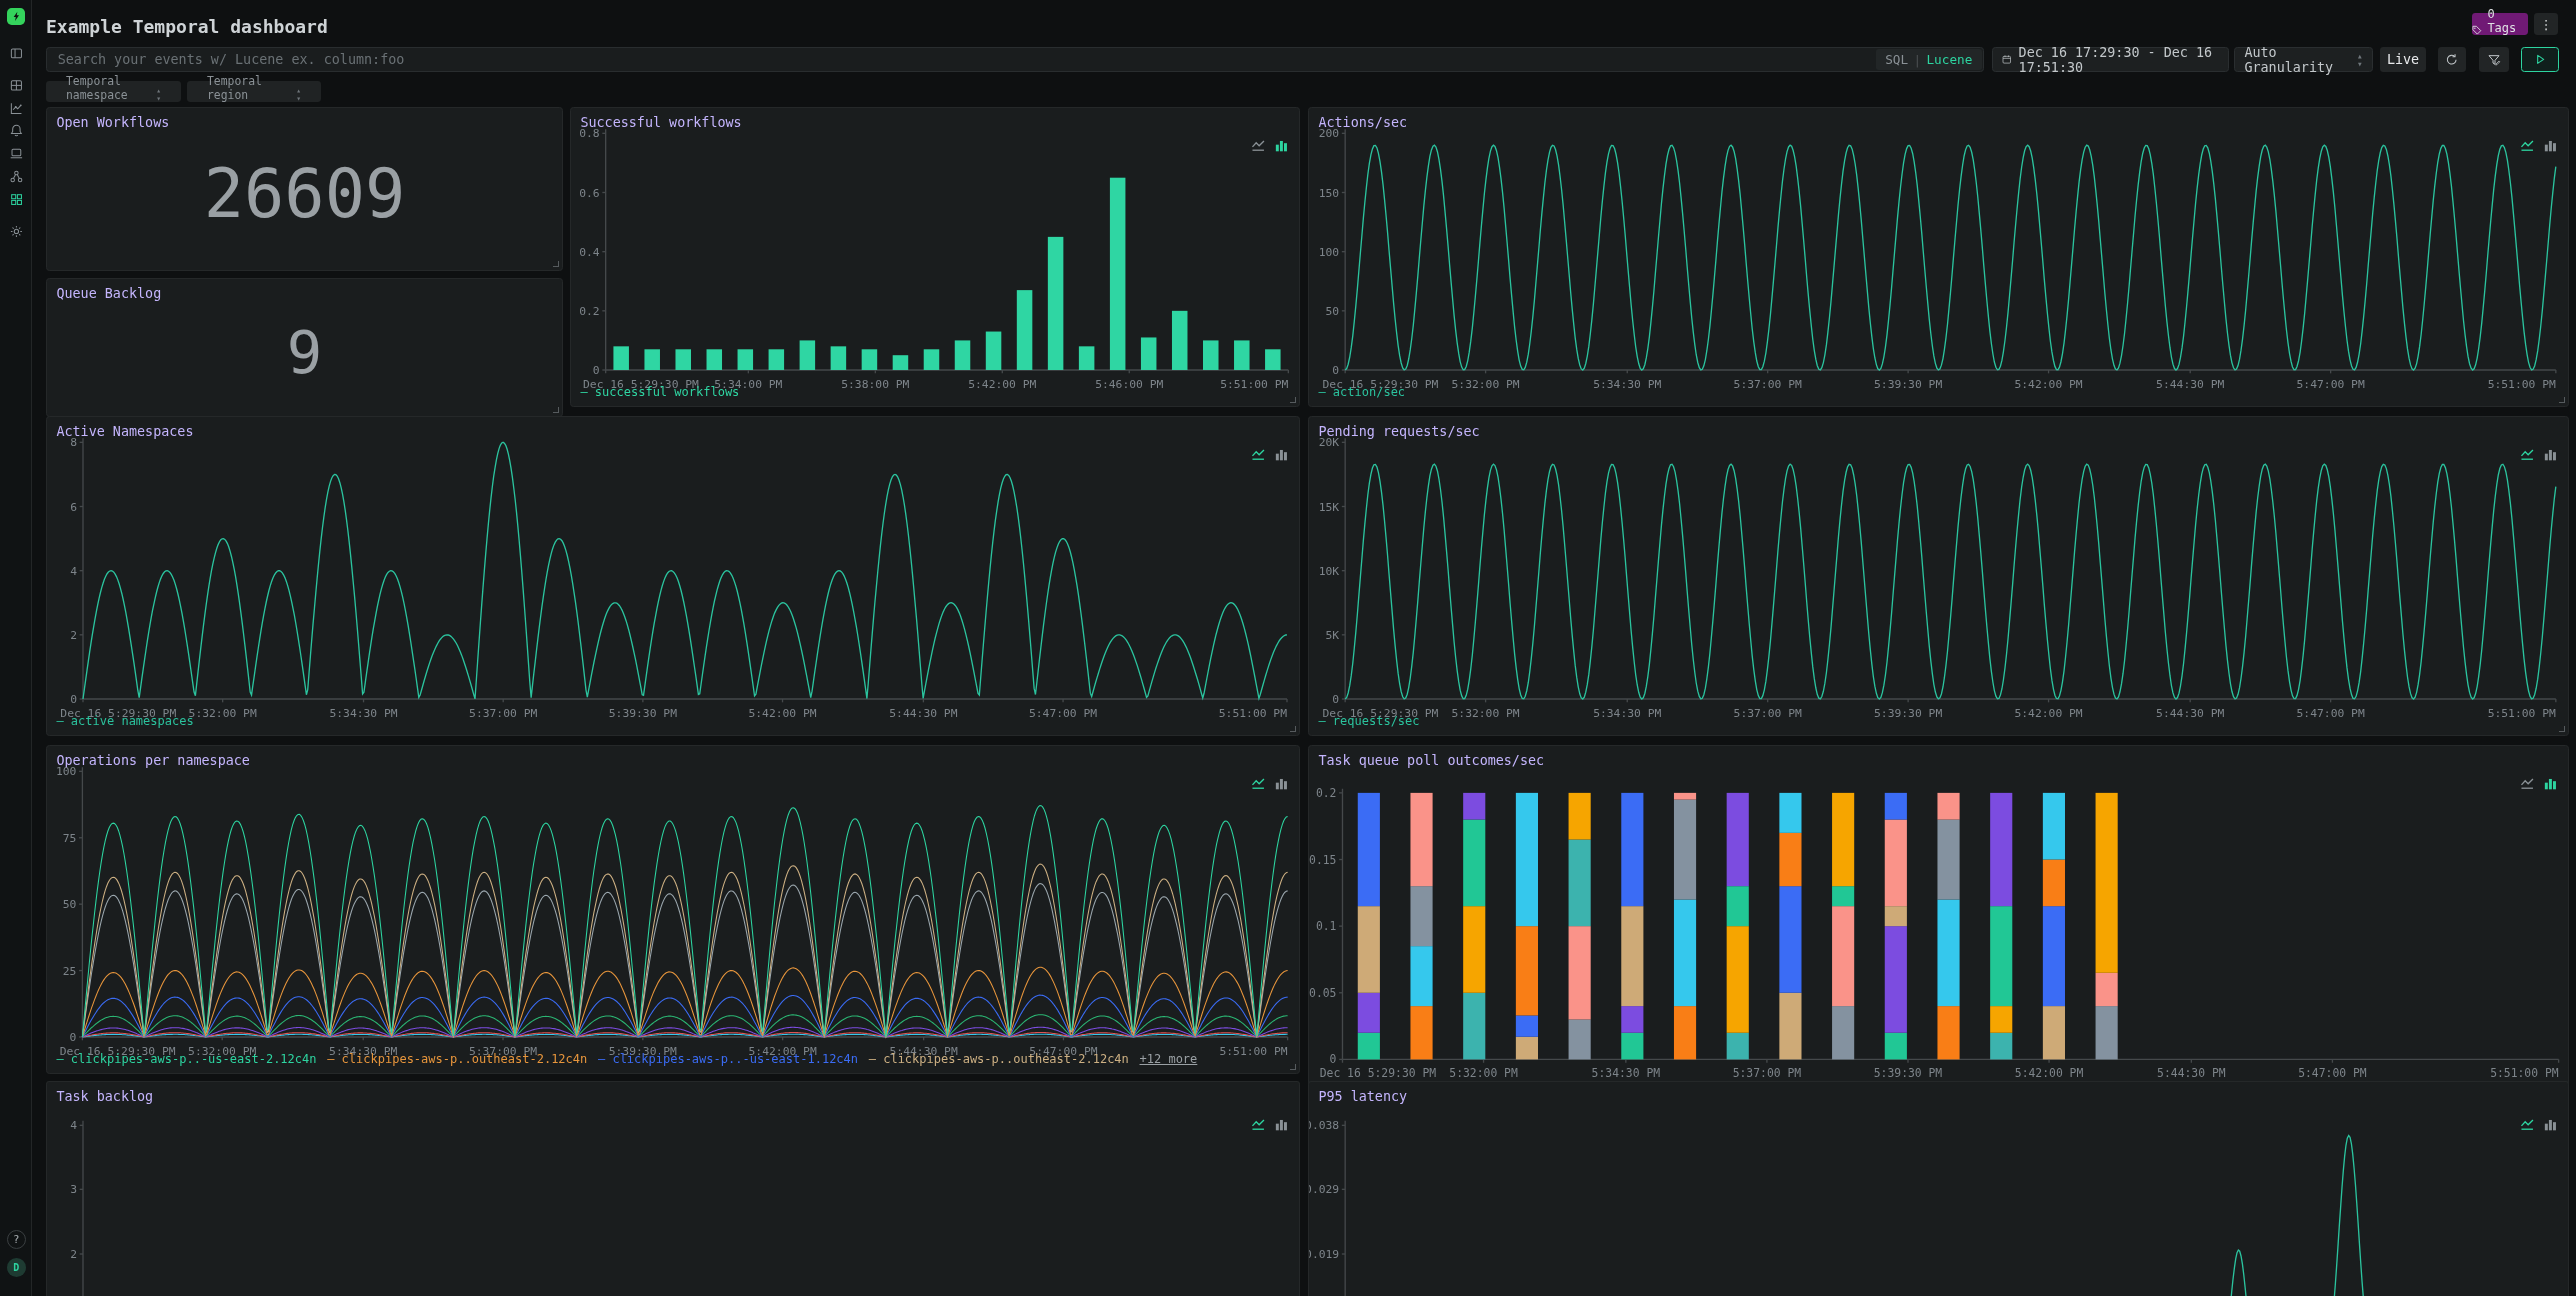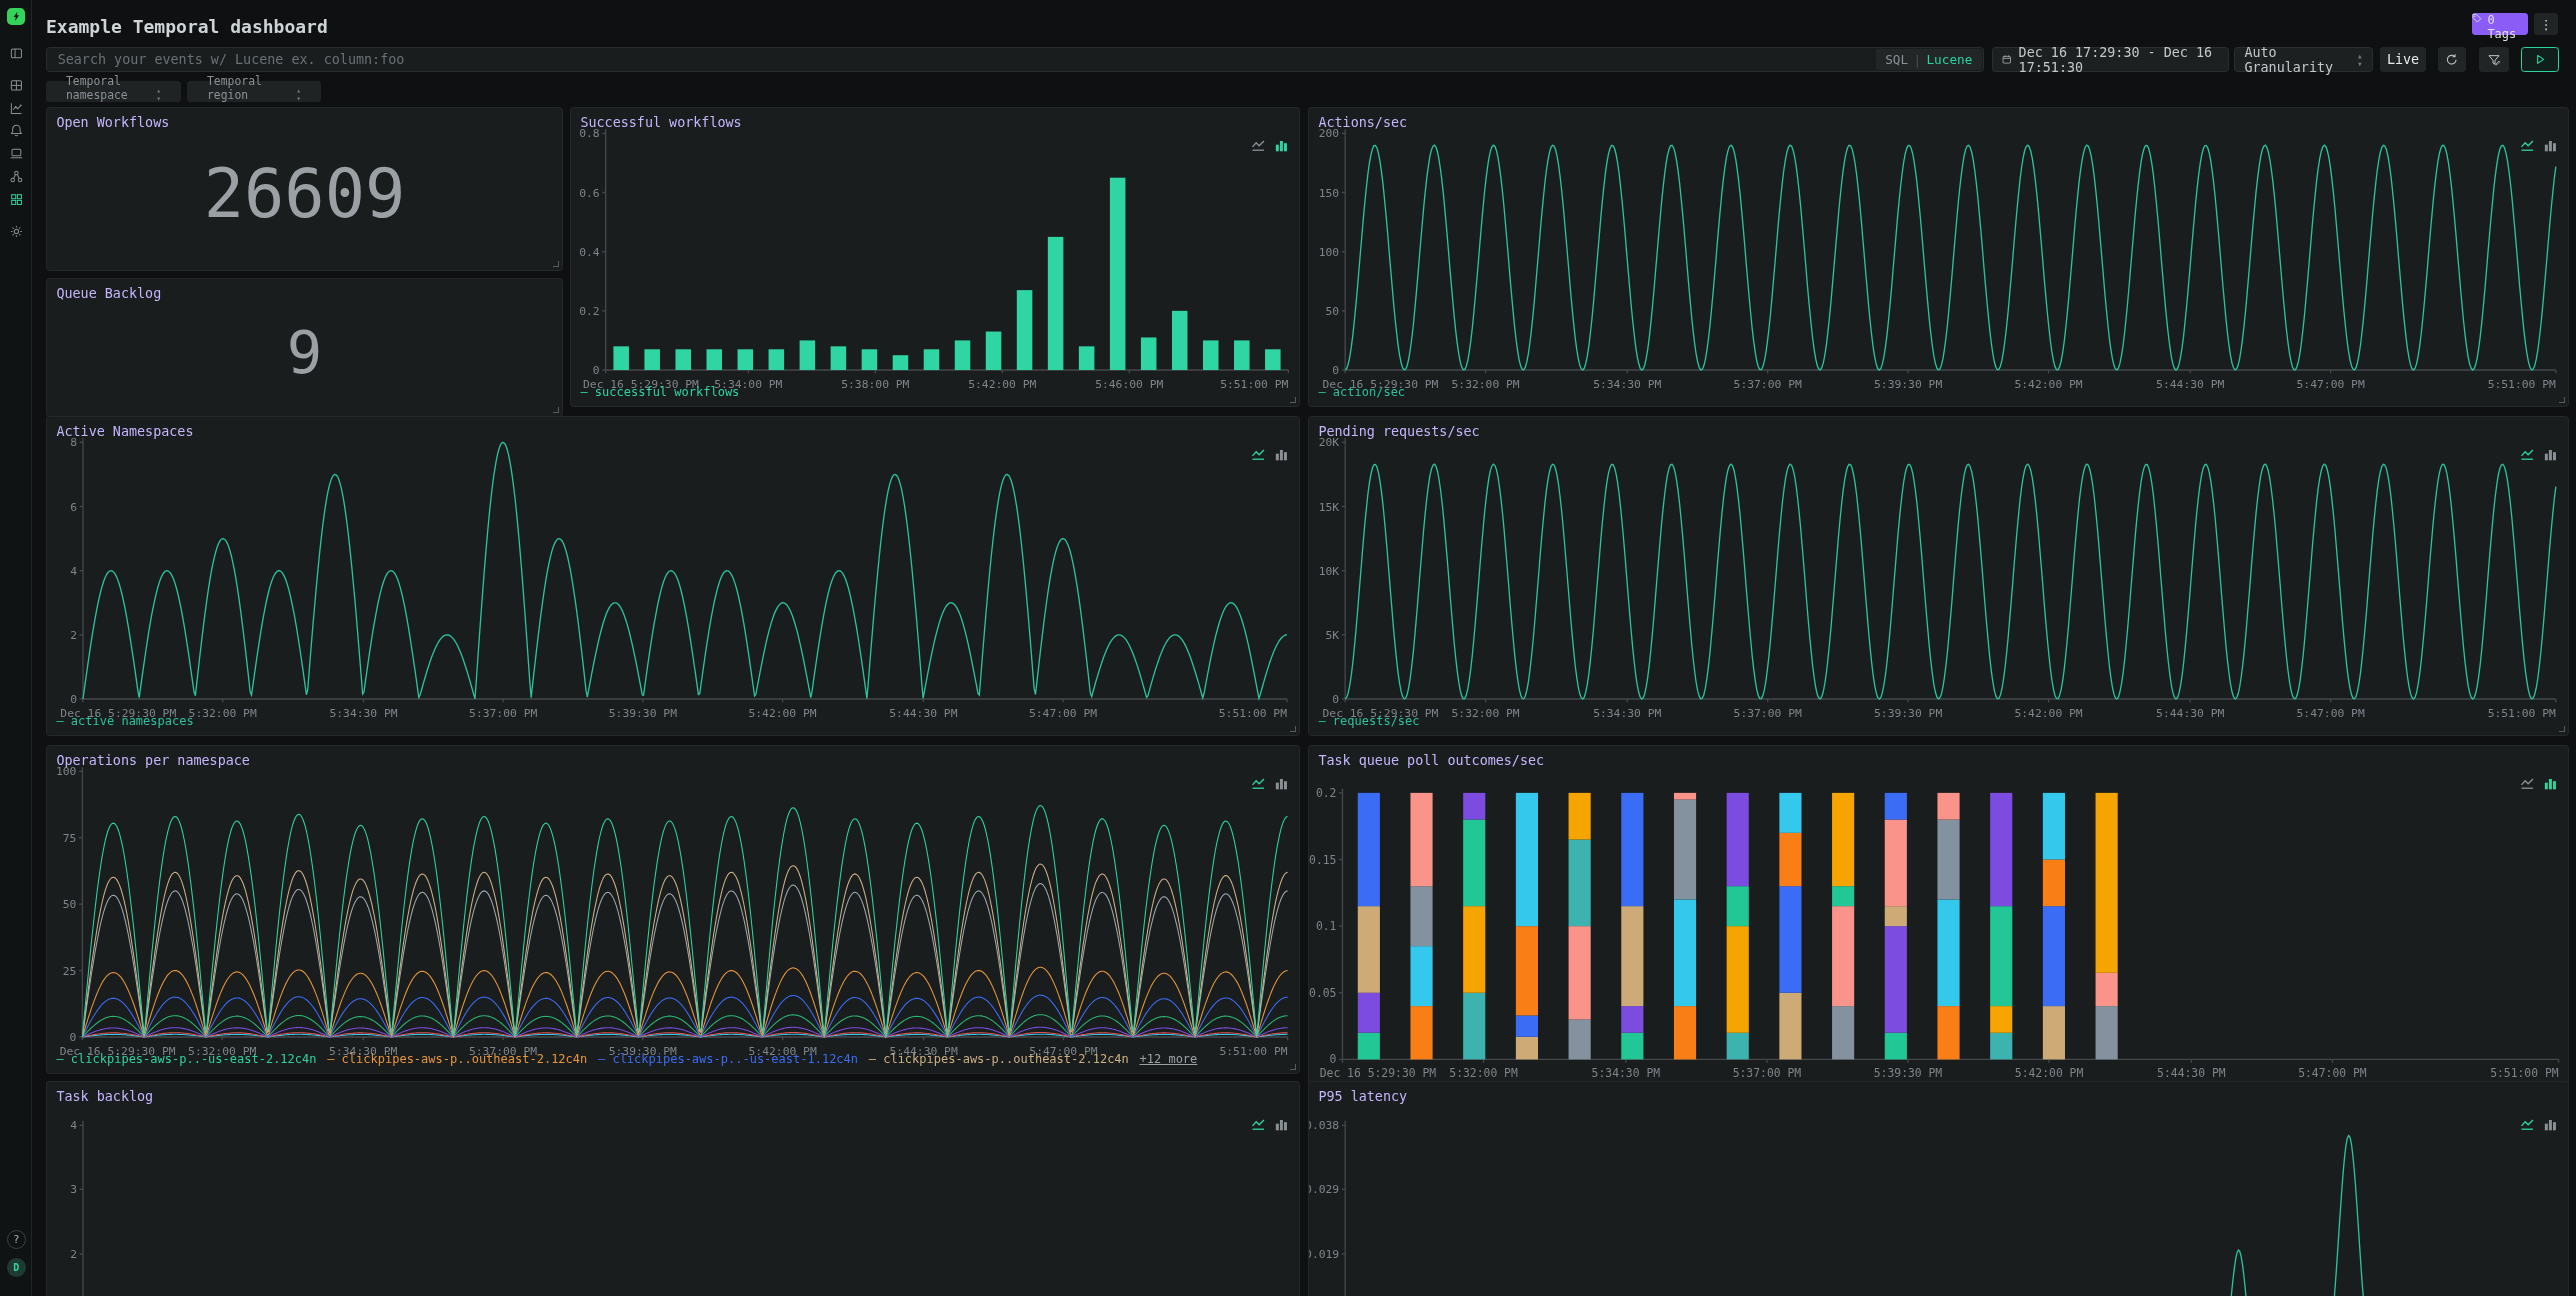--- a/index.html
+++ b/index.html
@@ -14,23 +14,23 @@
   .nav-ic svg { width:14.8px; height:14.8px; stroke:#8a9196; fill:none; stroke-width:1.5; }
   .nav-ic.active svg { stroke:#2dd4a0; }
   .help-circle { position:absolute; left:6.7px; top:1230px; width:19px; height:19px;
     border:0.7px solid #3a3f41; border-radius:50%; color:#aab0b4; font-size:10.7px;
     display:flex; align-items:center; justify-content:center; cursor:pointer; }
   .avatar { position:absolute; left:6.7px; top:1258px; width:19px; height:19px;
     border-radius:50%; background:#1e3b32; color:#2dd4a0; font-size:10px; font-weight:bold;
     display:flex; align-items:center; justify-content:center; cursor:pointer; }
   
   .page-title { position:absolute; left:46px; top:16px; font-size:18px; color:#ced3d6; font-weight:600; }
-  .tags-btn { position:absolute; left:2472px; top:13.4px; width:56px; height:22px; background:#8b5cf6;
+  .tags-btn { position:absolute; left:2472px; top:13.4px; width:56px; height:22px; background:#701a75;
     border-radius:3.4px; color:#dfe2e4; font-size:12px; display:flex; gap:5.4px;
-    align-items:flex-start; justify-content:center; cursor:pointer; }
+    align-items:flex-end; justify-content:center; cursor:pointer; }
   .kebab-btn { position:absolute; left:2534px; top:13.4px; width:24px; height:22px; background:#222526;
     border-radius:3.4px; color:#dfe2e4; font-size:12.7px; display:flex; align-items:center; justify-content:center; cursor:pointer; }
   
   .search-box { position:absolute; left:46px; top:47px; width:1938px; height:25px;
     background:#1a1d1e; border:0.7px solid #292d2f; border-radius:3.4px; }
   .search-box input { position:absolute; inset:0; background:transparent; border:0; outline:0;
     color:#c9ced1; font-size:13.4px; padding:0 81px 0 10.7px; font-family:inherit; }
   .search-box input::placeholder { color:#6a7175; }
   .mode-chip { position:absolute; right:1.3px; top:1.3px; height:21px; padding:0 9.4px; background:#222627;
     border-radius:2.7px; display:flex; align-items:center; gap:5.4px; font-size:12.7px; cursor:pointer; }

